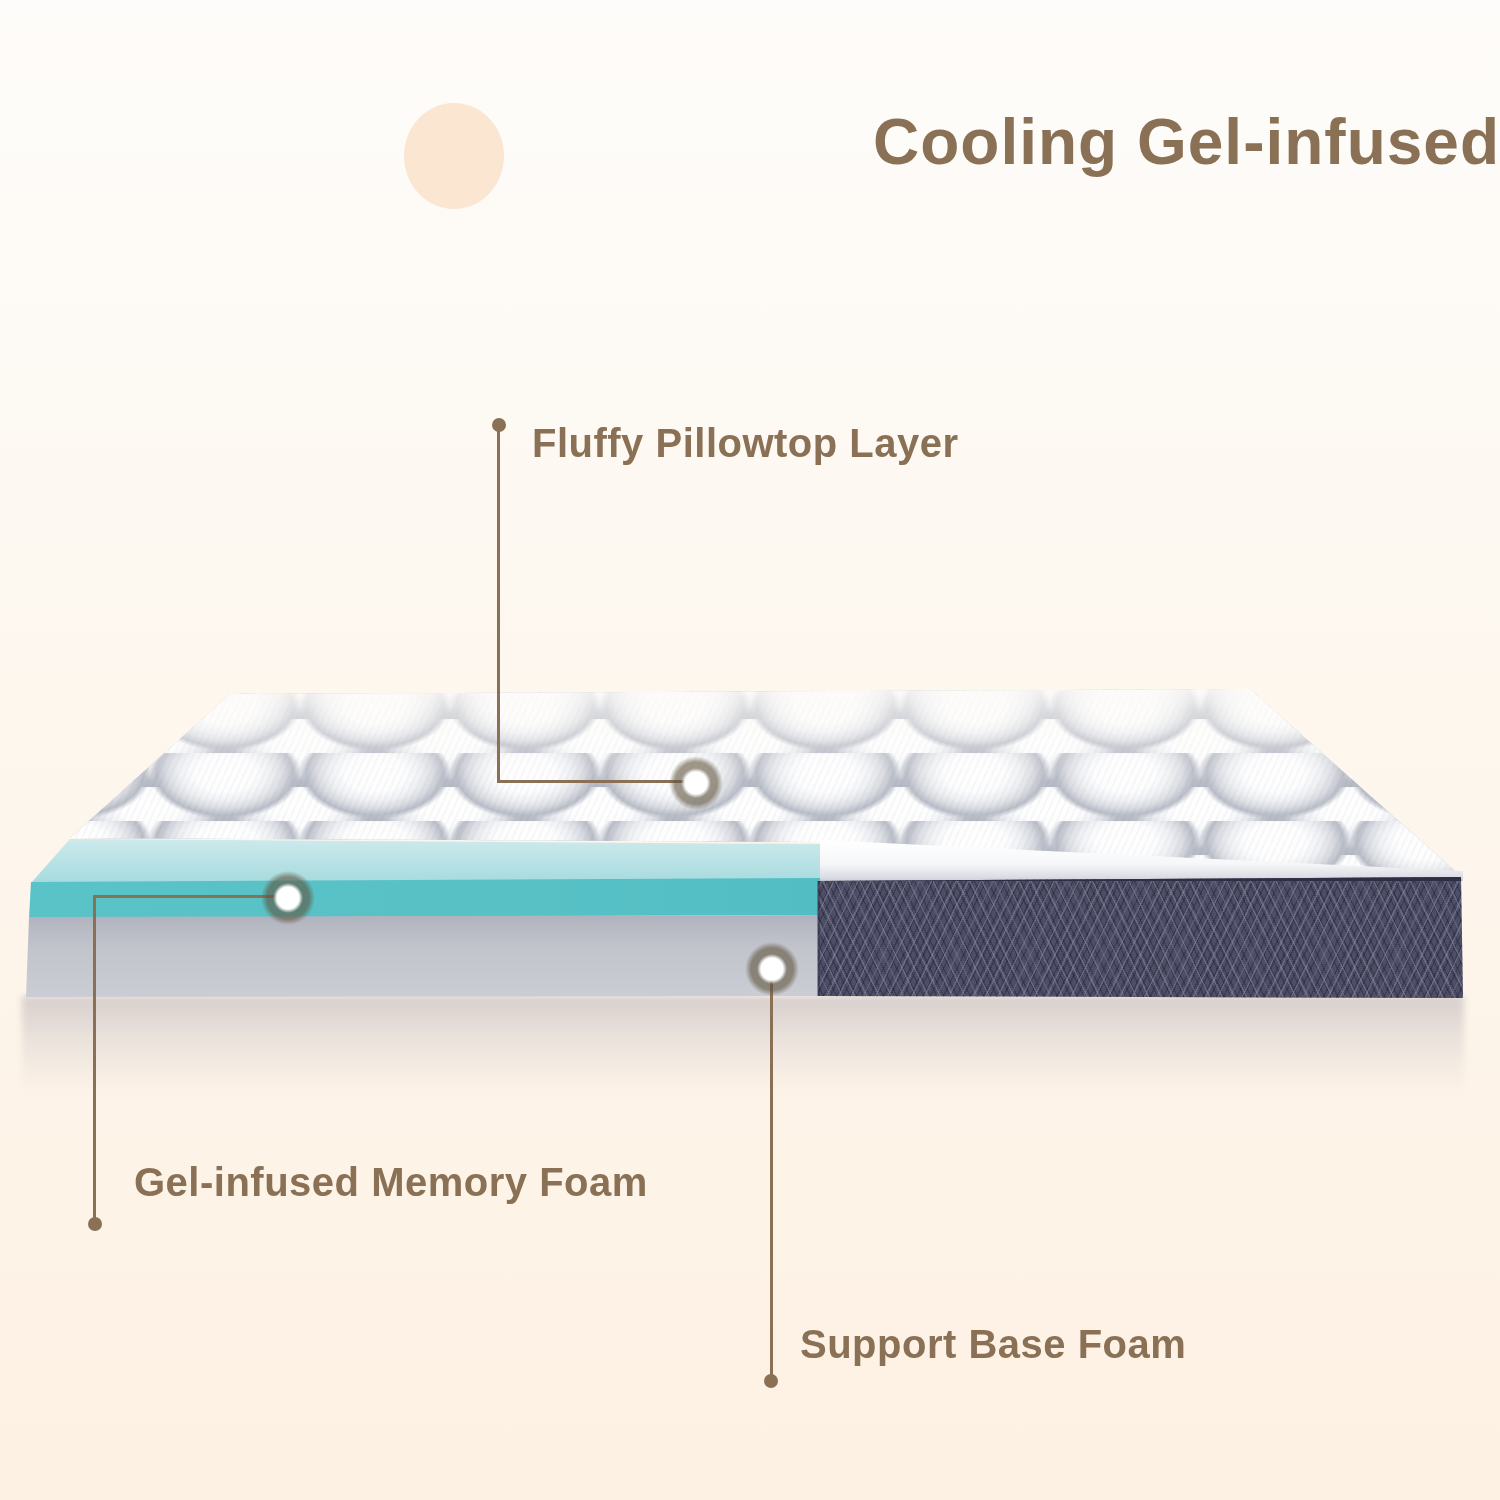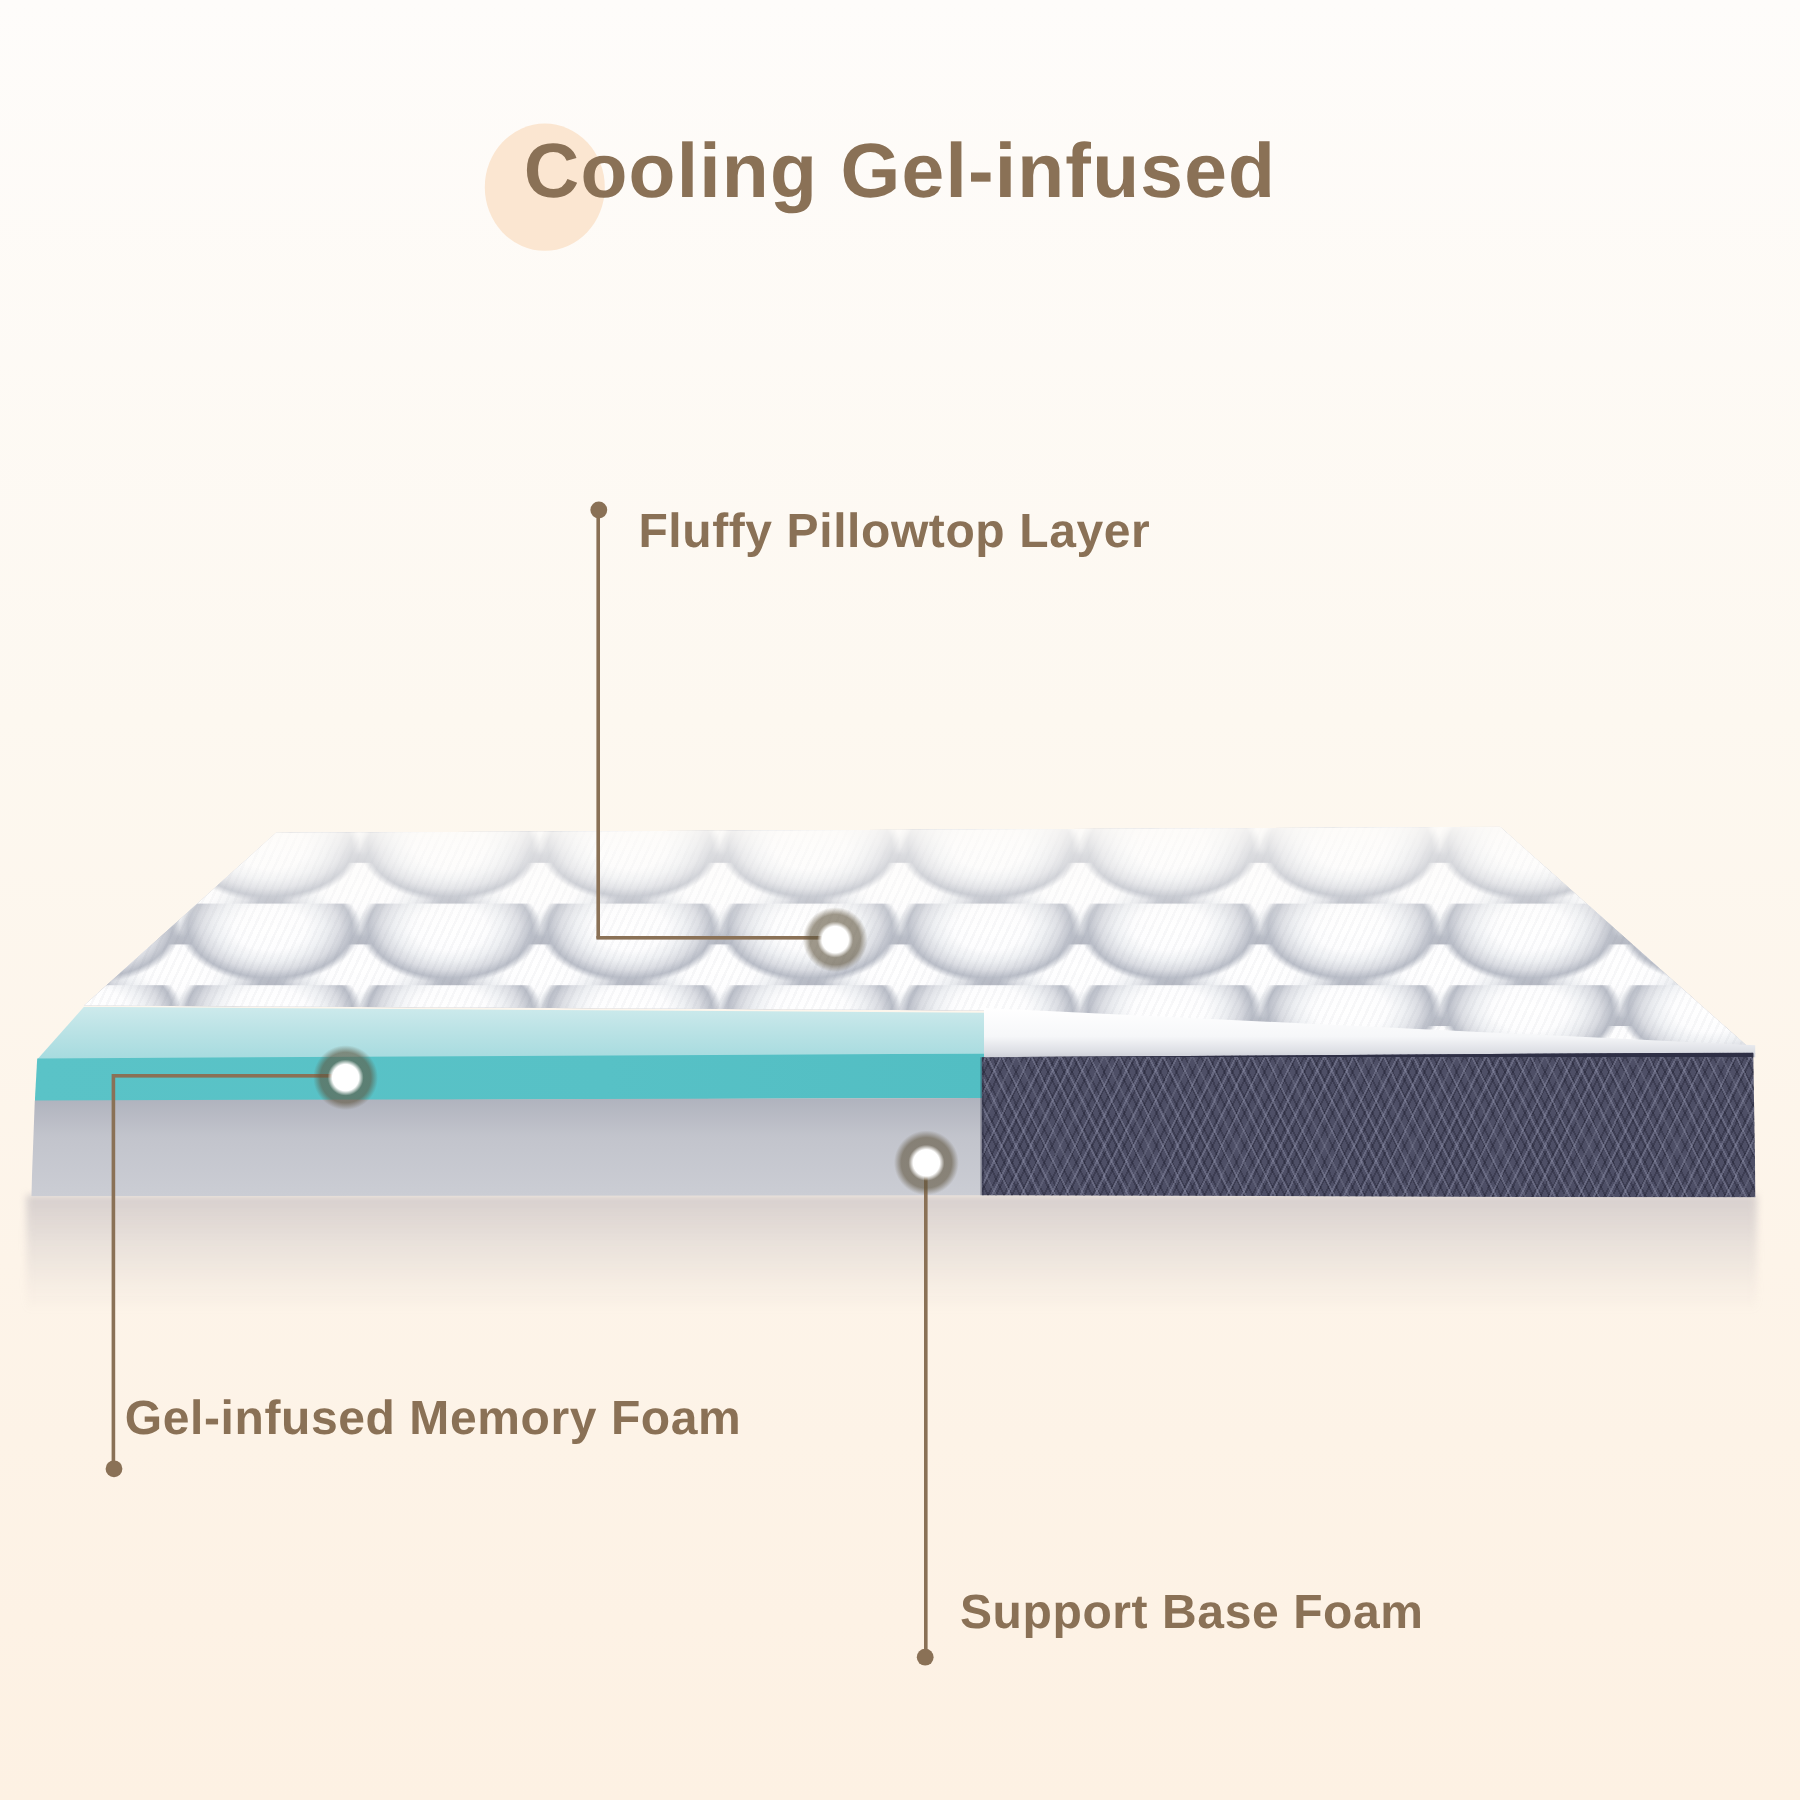--- a/index.html
+++ b/index.html
@@ -10,21 +10,21 @@
   }
   .stage{position:relative;width:1500px;height:1500px;}
 
   
   .title-circle{
     position:absolute;left:404px;top:103px;width:100px;height:106px;
     border-radius:50%;background:var(--title-circle-peach,#fbe6d1);z-index:1;
   }
   .title{
     position:absolute;left:0;top:100px;width:1500px;margin:0;z-index:2;
-    text-align:center;font-size:64px;font-weight:700;line-height:1.32;
+    text-align:right;font-size:64px;font-weight:700;line-height:1.32;
     color:var(--accent-brown,#8a7156);letter-spacing:1px;
   }
 
   
   .quilt-top{
     position:absolute;left:0;top:685px;width:1500px;height:200px;z-index:3;
     clip-path:polygon(230px 9px,1250px 4px,1463px 193px,820px 196px,820px 157px,70px 153px);
     background-color:#b6b9c3;
     background-image:
       linear-gradient(180deg,rgba(253,251,248,.95) 0px,rgba(253,251,248,.5) 26px,rgba(253,251,248,0) 95px),
@@ -93,21 +93,21 @@
   .c1-vline{left:497px;top:425px;width:3px;height:357px;}
   .c1-hline{left:497px;top:780px;width:199px;height:3px;}
   .c1-start{left:492px;top:418px;}
   .c1-marker{left:696px;top:783px;}
   .c1-label{left:532px;top:421px;}
   
   .c2-hline{left:94px;top:895px;width:194px;height:3px;}
   .c2-vline{left:93px;top:895px;width:3px;height:327px;}
   .c2-end{left:88px;top:1217px;}
   .c2-marker{left:288px;top:898px;}
-  .c2-label{left:104px;top:1160px;}
+  .c2-label{left:134px;top:1160px;}
   
   .c3-vline{left:770px;top:969px;width:3px;height:410px;}
   .c3-end{left:764px;top:1374px;}
   .c3-marker{left:772px;top:969px;}
   .c3-label{left:800px;top:1322px;}
 </style>
 </head>
 <body>
 
 <div class="stage">

